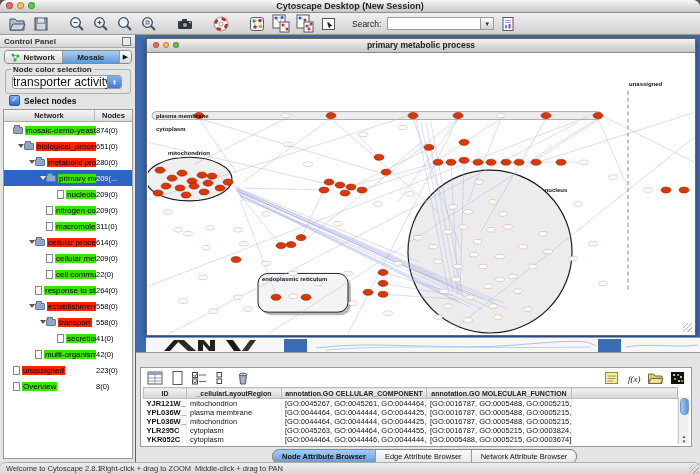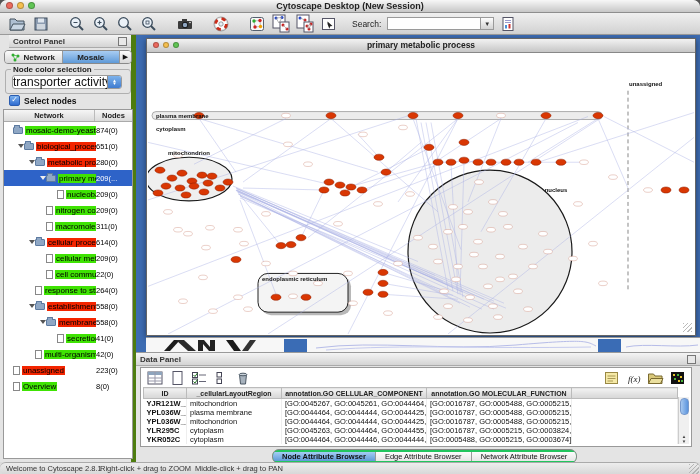--- a/index.html
+++ b/index.html
@@ -21,21 +21,21 @@
   .search-label{font-size:8.5px;color:#222;margin-left:10px;margin-right:3px;}
   .search-wrap{display:flex;align-items:center;}
   .search-input{width:88px;height:11px;border:1px solid #9a9a9a;background:#fff;font-size:8px;padding:0 2px;}
   .search-drop{width:13px;height:13px;box-sizing:border-box;border:1px solid #9a9a9a;border-left:none;
     background:linear-gradient(#fdfdfd,#d2d2d2);font-size:6px;display:flex;align-items:center;justify-content:center;color:#333;}
   
   .panel-header{height:12px;background:linear-gradient(#f4f4f4,#d4d4d4);border-bottom:1px solid #aaa;
     font-size:8px;font-weight:bold;color:#333;display:flex;align-items:center;justify-content:space-between;padding:0 4px;}
   .float-ico{width:7px;height:7px;border:1px solid #777;background:#e8e8e8;}
   .control-panel{position:absolute;top:35px;left:0;width:136px;height:427px;background:#e4e4e4;
-    border-right:5px solid #4d7c0f;box-sizing:border-box;padding-left:9px;}
+    border-right:1px solid #4d7c0f;box-sizing:border-box;}
   .cp-tabs{position:absolute;top:15px;left:4px;width:128px;height:14px;display:flex;border:1px solid #8a8a8a;
     border-radius:4px;overflow:hidden;background:#e0e0e0;box-sizing:border-box;}
   .cp-tab{flex:1;display:flex;align-items:center;justify-content:center;gap:3px;font-size:8px;font-weight:bold;
     color:#222;background:linear-gradient(#fcfcfc,#d8d8d8);border-right:1px solid #999;}
   .cp-tab.sel{background:linear-gradient(#a9cdf2,#5f9ad8);}
   .cp-tab-arrow{width:11px;display:flex;align-items:center;justify-content:center;font-size:7px;color:#111;
     background:linear-gradient(#fcfcfc,#d8d8d8);}
   .groupbox{position:absolute;top:34px;left:5px;width:124px;height:23px;border:1px solid #b0b0b0;border-radius:3px;}
   .groupbox-label{position:absolute;top:-5px;left:5px;background:#e4e4e4;padding:0 2px;font-size:8px;font-weight:bold;color:#222;}
   .combo{position:absolute;left:6px;top:5px;width:110px;height:14px;background:#fff;border:1px solid #9a9a9a;
@@ -94,21 +94,21 @@
   table{border-collapse:collapse;width:100%;table-layout:fixed;}
   th{background:linear-gradient(#f2f2f2,#d6d6d6);border:1px solid #bbb;font-size:7px;font-weight:bold;height:10px;
     padding:0;overflow:hidden;white-space:nowrap;color:#222;}
   td{border-right:1px solid #eee;height:8.2px;padding:0 3px;white-space:nowrap;overflow:hidden;font-size:7.5px;color:#111;}
   td.idc{font-weight:bold;}
   .dp-scroll{position:absolute;right:2px;top:29px;width:10px;bottom:2px;background:#f0f0f0;border-left:1px solid #ccc;}
   .dp-thumb{position:absolute;top:1px;left:1px;width:7px;height:15px;border-radius:4px;
     background:linear-gradient(90deg,#a6c8f0,#5b94dd);border:1px solid #7799cc;}
   .dp-arrows{position:absolute;bottom:0;left:0;width:100%;font-size:4.5px;line-height:5px;text-align:center;color:#444;}
   .dp-tabs{position:absolute;left:136px;top:96px;height:13px;display:flex;border:1px solid #888;border-radius:7px;
-    overflow:hidden;background:#22c55e;align-items:center;}
+    overflow:hidden;background:#22c55e;}
   .dtab{padding:0 9px;font-size:7.5px;display:flex;align-items:center;border-right:1px solid #999;color:#111;
     background:linear-gradient(#fcfcfc,#e6e6e6);white-space:nowrap;}
   .dtab.sel{background:linear-gradient(#a5cdf4,#5f9ad8);font-weight:bold;}
   .dtab:last-child{border-right:none;}
   
   .statusbar{position:absolute;left:0;top:462px;width:700px;height:12px;
     background:linear-gradient(#ededed,#d6d6d6);border-top:1px solid #aaa;border-radius:6px;}
   .st{position:absolute;top:1px;font-size:7.5px;color:#333;}
   .grip{position:absolute;right:1px;bottom:1px;width:10px;height:10px;
     background:repeating-linear-gradient(135deg,#b5b5b5 0 1px,transparent 1px 3px);}
@@ -378,21 +378,21 @@
             <span class="tarrow on"></span>
             <span class="t-folder"></span>
             <span class="tlabel hl-red">establishment of lo</span>
             <span class="spacer"></span>
             <span class="tcount">558(0)</span>
           </div>
           <div class="trow">
             <span class="tind" style="width: 35px;"></span>
             <span class="tarrow on"></span>
             <span class="t-folder"></span>
-            <span class="tlabel hl-red">membrane</span>
+            <span class="tlabel hl-red">transport</span>
             <span class="spacer"></span>
             <span class="tcount">558(0)</span>
           </div>
           <div class="trow">
             <span class="tind" style="width: 46px;"></span>
             <span class="tarrow"></span>
             <span class="t-file"></span>
             <span class="tlabel hl-green">secretion</span>
             <span class="spacer"></span>
             <span class="tcount">41(0)</span>
@@ -651,24 +651,20 @@
         <rect x="138" y="1" width="23" height="13" fill="#3a6cb5"></rect>
         <path d="M170 10 C 230 2, 300 13, 370 7 S 440 3, 450 8" stroke="#b6bce8" fill="none"></path>
         <path d="M180 12 C 260 6, 330 11, 445 9" stroke="#c6cbee" fill="none"></path>
         <rect x="452" y="1" width="23" height="13" fill="#3a6cb5"></rect>
         <path d="M480 9 C 500 5, 530 10, 552 7" stroke="#b6bce8" fill="none"></path>
       </svg>
     </div>
   </div>
 
   <div class="data-panel">
-    <div class="panel-header">
-      <span>Data Panel</span>
-      <span class="float-ico"></span>
-    </div>
     <div class="dp-box">
       <div class="dp-toolbar">
         <span class="dp-ico">
             <svg width="16" height="14">
               <rect x="1" y="1" width="14" height="12" fill="#fff" stroke="#556"></rect>
               <rect x="1" y="1" width="14" height="3" fill="#8fa5bd"></rect>
               <line x1="1" y1="7" x2="15" y2="7" stroke="#99a"></line>
               <line x1="1" y1="10" x2="15" y2="10" stroke="#99a"></line>
               <line x1="8" y1="1" x2="8" y2="13" stroke="#99a"></line>
             </svg>

